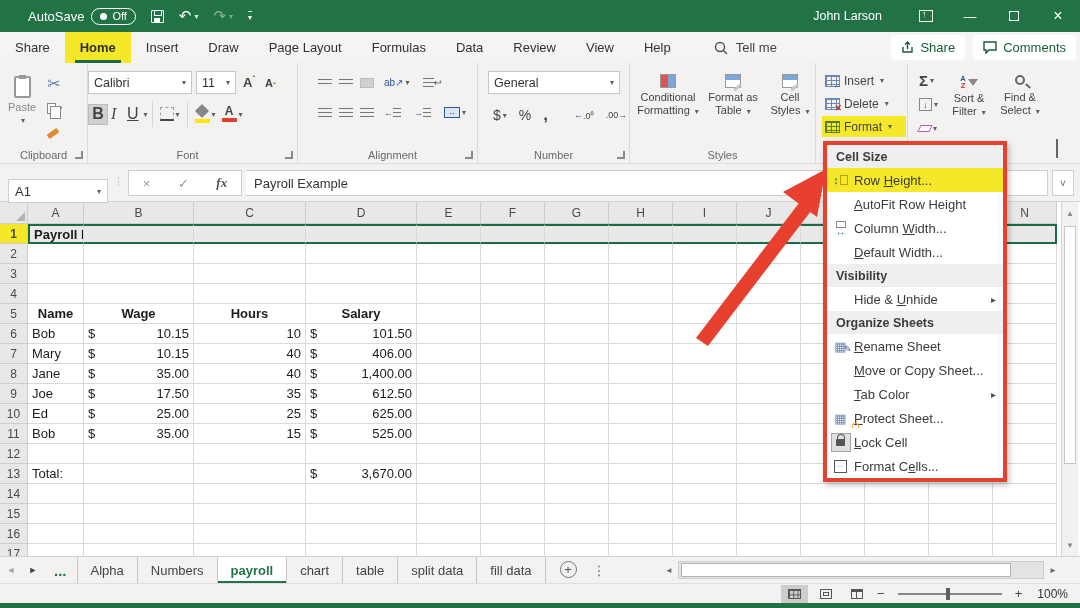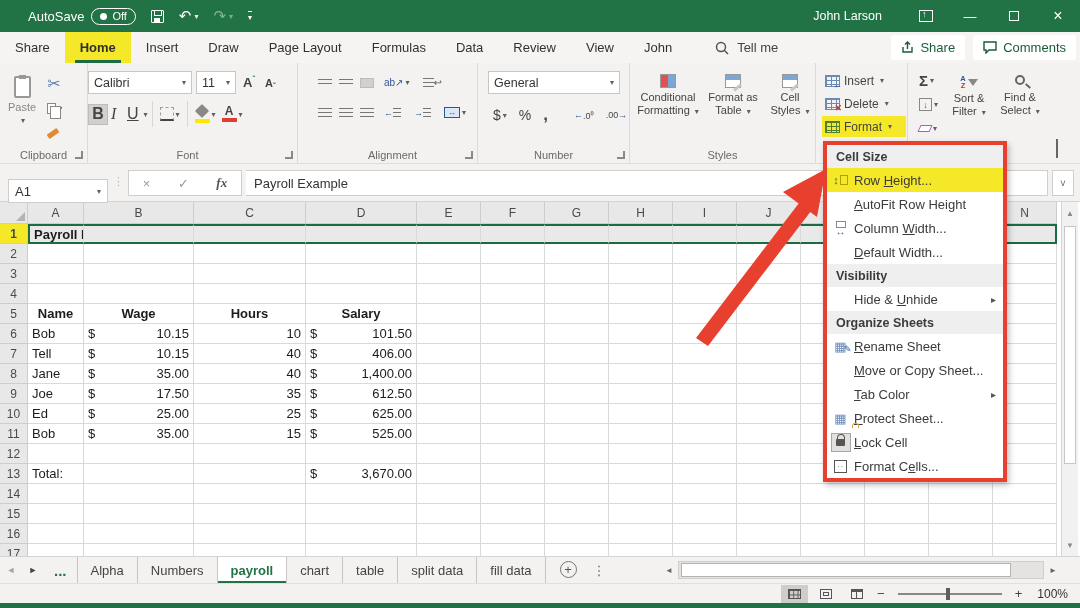--- a/index.html
+++ b/index.html
@@ -198,21 +198,21 @@
     <span id="ribbontabs" style="display:flex">
         <span class="rtab">Share</span>
         <span class="rtab hl">Home</span>
         <span class="rtab">Insert</span>
         <span class="rtab">Draw</span>
         <span class="rtab">Page Layout</span>
         <span class="rtab">Formulas</span>
         <span class="rtab">Data</span>
         <span class="rtab">Review</span>
         <span class="rtab">View</span>
-        <span class="rtab">John</span>
+        <span class="rtab">Help</span>
       </span>
     <span id="tellme">
       <svg width="14" height="14" viewBox="0 0 14 14">
           <circle cx="6" cy="6" r="4.5" fill="none" stroke="#555" stroke-width="1.5"></circle>
           <line x1="9.5" y1="9.5" x2="13" y2="13" stroke="#555" stroke-width="1.5"></line>
         </svg>
       <span>Tell me</span>
     </span>
     <span style="margin-left:auto;display:flex">
       <span class="pillbtn">
@@ -553,21 +553,21 @@
         <div class="cell" style="width: 64px;"></div>
         <div class="cell" style="width: 64px;"></div>
         <div class="cell" style="width: 64px;"></div>
         <div class="cell" style="width: 64px;"></div>
         <div class="cell" style="width: 64px;"></div>
         <div class="cell" style="width: 64px;"></div>
         <div class="cell" style="width: 64px;"></div>
       </div>
       <div class="grow">
         <div class="rhdr">7</div>
-        <div class="cell" style="width: 56px;">Tell</div>
+        <div class="cell" style="width: 56px;">Mary</div>
         <div class="cell acct" style="width: 110px;">
           <span>$</span>
           <span>10.15</span>
         </div>
         <div class="cell rt" style="width: 112px;">40</div>
         <div class="cell acct" style="width: 111px;">
           <span>$</span>
           <span>406.00</span>
         </div>
         <div class="cell" style="width: 64px;"></div>

